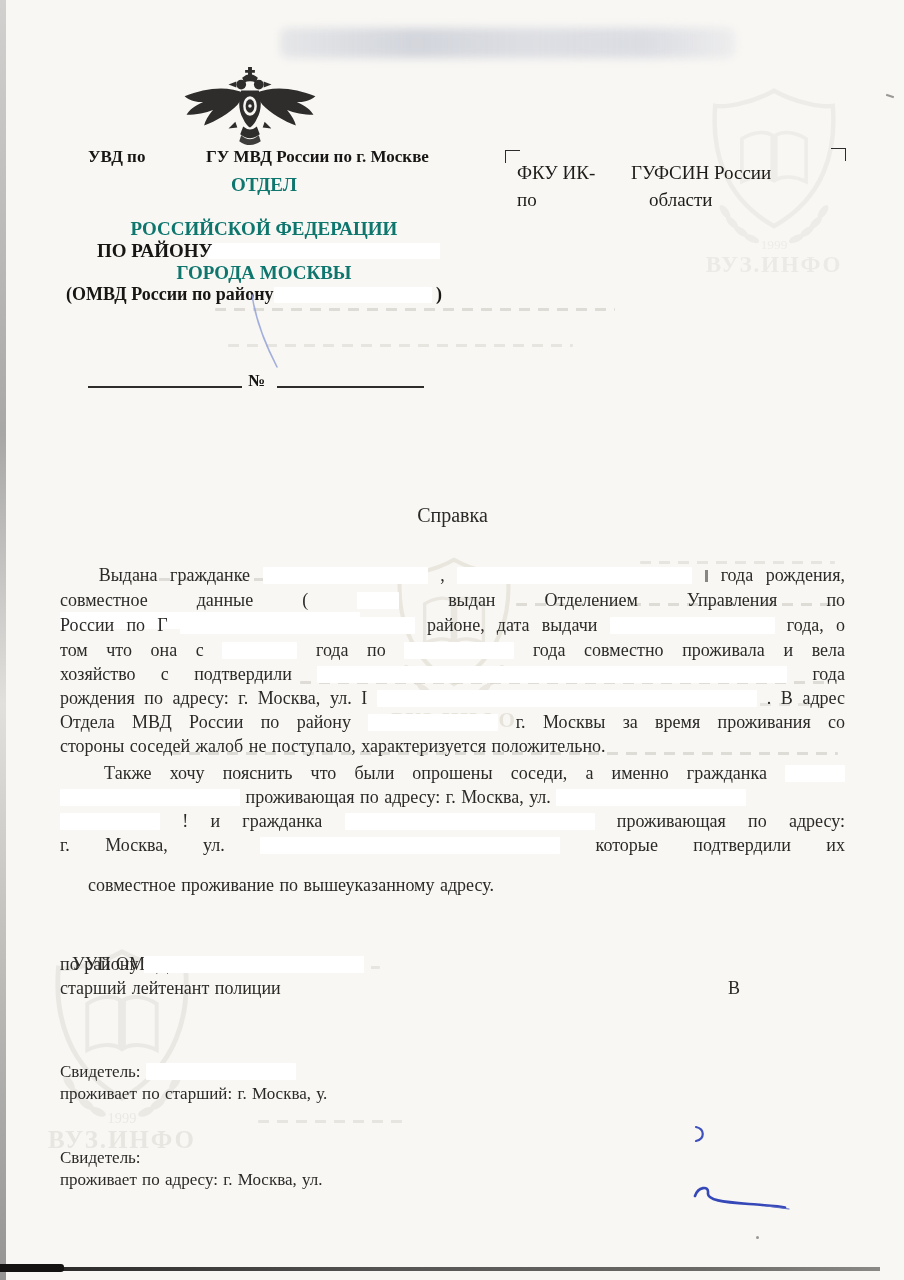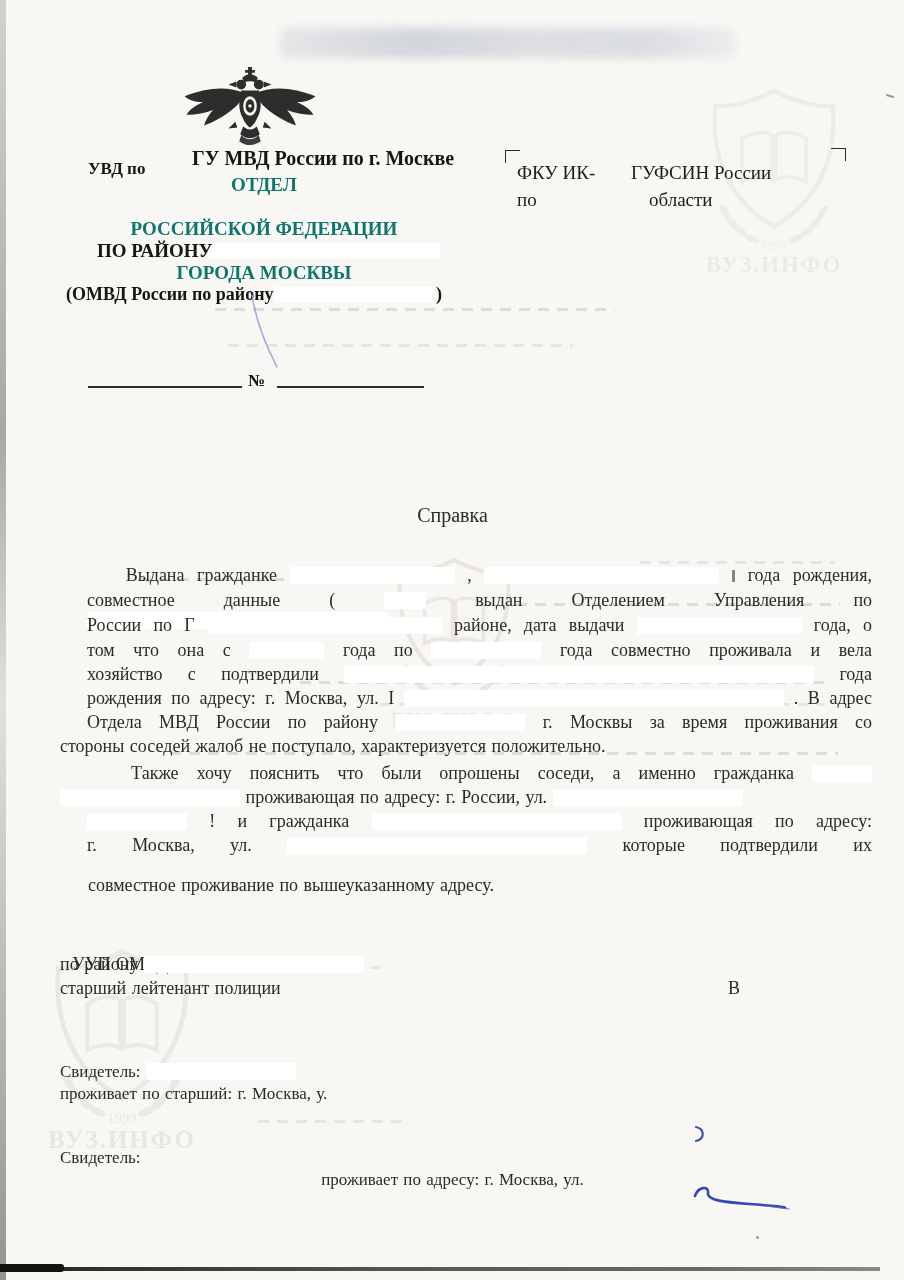--- a/index.html
+++ b/index.html
@@ -2,21 +2,21 @@
 <html><head>
 <meta charset="utf-8">
 <style>
   html,body{margin:0;padding:0;background:#dcdcda;}
   .page{position:relative;width:904px;height:1280px;margin:0 auto;background:#f8f7f4;overflow:hidden;
         font-family:"Liberation Serif","DejaVu Serif",serif;color:#2b2a28;}
   .abs{position:absolute;}
   
   .bline{position:absolute;left:60px;width:785px;font-size:18px;line-height:20px;
          white-space:nowrap;z-index:3;word-spacing:1px;color:#2b2a28;}
-  .bline.j{white-space:normal;text-align:justify;text-align-last:justify;margin-left:27px;}
+  .bline.j{white-space:normal;text-align:justify;text-align-last:justify;}
   .redact{display:inline-block;height:17px;background:#ffffff;vertical-align:-3px;border-radius:1px;}
   .gap{display:inline-block;height:1px;}
   .tick{display:inline-block;width:3px;height:12px;background:#57554f;opacity:.7;vertical-align:-1px;}
   
   .hdr{position:absolute;font-weight:700;color:#171614;z-index:3;white-space:nowrap;}
   .hc{position:absolute;left:60px;width:408px;text-align:center;font-weight:700;color:#0f766e;z-index:3;}
   .rblk{position:absolute;font-size:19px;color:#1d1c1a;z-index:3;white-space:nowrap;}
   .corner{position:absolute;width:14px;height:12px;z-index:3;}
   .rule{position:absolute;height:2px;background:#2e2d2b;z-index:3;}
   .whitebox{position:absolute;background:#fff;z-index:2;border-radius:1px;}
@@ -108,22 +108,22 @@
       <path d="M60 57 l-7 7 9 -1 z"></path>
         <path d="M90 57 l7 7 -9 -1 z"></path>
       <path d="M68 62 q7 6 14 0 l3 8 q-10 8 -20 0 z"></path>
       <path d="M66 71 q9 8 18 0 l2 6 q-11 8 -22 0 z" opacity=".92"></path>
     </g>
     <ellipse cx="75" cy="41" rx="7" ry="10" fill="#f6f5f2"></ellipse>
     <ellipse cx="75" cy="41" rx="4.5" ry="7" fill="#2f2d2b"></ellipse>
     <circle cx="75" cy="41" r="1.8" fill="#f6f5f2"></circle>
   </svg>
 
-  <div class="hdr" style="left:88px;top:147px;font-size:17px;margin-top:12px;">УВД по</div>
-  <div class="hdr" style="left:192px;top:147px;font-size:20px;">ГУ МВД России по г. Москве</div>
+  <div class="hdr" style="left:88px;top:147px;font-size:17px;">УВД по</div>
+  <div class="hdr" style="left:206px;top:147px;font-size:17px;">ГУ МВД России по г. Москве</div>
   <div class="hc" style="top:174px;font-size:19px;">ОТДЕЛ</div>
   <div class="hc" style="top:218px;font-size:19px;">РОССИЙСКОЙ ФЕДЕРАЦИИ</div>
   <div class="hdr" style="left:97px;top:240px;font-size:19px;">ПО РАЙОНУ</div>
   <div class="whitebox" style="left:208px;top:243px;width:232px;height:16px;"></div>
   <div class="hc" style="top:262px;font-size:19px;">ГОРОДА МОСКВЫ</div>
   <div class="hdr" style="left:66px;top:284px;font-size:18px;">(ОМВД России по району</div>
   <div class="whitebox" style="left:274px;top:287px;width:158px;height:16px;"></div>
   <div class="hdr" style="left:436px;top:284px;font-size:18px;">)</div>
 
   <div class="rule" style="left:88px;top:386px;width:154px;"></div>
@@ -142,32 +142,32 @@
   <div id="lines-host">
       <div class="bline j" style="top: 565px;"><span class="gap" style="width: 26px;"></span> <span>Выдана гражданке</span> <span class="redact" style="width: 165px;"></span> <span>,</span> <span class="redact" style="width: 235px;"></span> <span class="tick"></span> <span>года рождения,</span> </div>
       <div class="bline j" style="top: 590px;"><span>совместное данные (</span> <span class="redact" style="width: 42px;"></span> <span>выдан Отделением Управления по</span> <span class="redact" style="width: 300px;"></span> </div>
       <div class="bline j" style="top: 615px;"><span>России по Г</span> <span class="redact" style="width: 235px;"></span> <span>районе, дата выдачи</span> <span class="redact" style="width: 165px;"></span> <span>года, о</span> </div>
       <div class="bline j" style="top: 640px;"><span>том что она с</span> <span class="redact" style="width: 75px;"></span> <span>года по</span> <span class="redact" style="width: 110px;"></span> <span>года совместно проживала и вела</span> </div>
       <div class="bline j" style="top: 664px;"><span>хозяйство с подтвердили</span> <span class="redact" style="width: 470px;"></span> <span>года</span> </div>
       <div class="bline j" style="top: 688px;"><span>рождения по адресу: г. Москва, ул. І</span> <span class="redact" style="width: 380px;"></span> <span>. В адрес</span> </div>
       <div class="bline j" style="top: 712px;"><span>Отдела МВД России по району</span> <span class="redact" style="width: 130px;"></span> <span>г. Москвы за время проживания со</span> </div>
       <div class="bline" style="top: 736px;"><span>стороны соседей жалоб не поступало, характеризуется положительно.</span> </div>
       <div class="bline j" style="top: 763px;"><span class="gap" style="width: 26px;"></span> <span>Также хочу пояснить что были опрошены соседи, а именно гражданка</span> <span class="redact" style="width: 60px;"></span> </div>
-      <div class="bline" style="top: 787px;"><span class="redact" style="width: 180px;"></span> <span>проживающая по адресу: г. России, ул.</span> <span class="redact" style="width: 190px;"></span> </div>
+      <div class="bline" style="top: 787px;"><span class="redact" style="width: 180px;"></span> <span>проживающая по адресу: г. Москва, ул.</span> <span class="redact" style="width: 190px;"></span> </div>
       <div class="bline j" style="top: 811px;"><span class="redact" style="width: 100px;"></span> <span>! и гражданка</span> <span class="redact" style="width: 250px;"></span> <span>проживающая по адресу:</span> </div>
       <div class="bline j" style="top: 835px;"><span>г. Москва, ул.</span> <span class="redact" style="width: 300px;"></span> <span>которые подтвердили их</span> </div>
       <div class="bline" style="top: 875px; margin-left: 28px;"><span>совместное проживание по вышеуказанному адресу.</span> </div>
       <div class="bline" style="top: 954px; margin-left: 12px;"><span>УУП ОМВД России</span> </div>
       <div class="bline" style="top: 954px;"><span>по району</span> <span class="redact" style="width: 220px;"></span> </div>
       <div class="bline" style="top: 978px;"><span>старший лейтенант полиции</span> </div>
       <div class="bline" style="top: 978px; left: 728px; width: 60px;"><span>В</span> </div>
       <div class="bline" style="top: 1062px; font-size: 17px;"><span>Свидетель:</span> <span class="redact" style="width: 150px;"></span> </div>
       <div class="bline" style="top: 1084px; font-size: 17px;"><span>проживает по старший: г. Москва, у.</span> </div>
       <div class="bline" style="top: 1148px; font-size: 17px;"><span>Свидетель:</span> </div>
-      <div class="bline" style="top: 1170px; font-size: 17px; text-align: center;"><span>проживает по адресу: г. Москва, ул.</span> </div>
+      <div class="bline" style="top: 1170px; font-size: 17px;"><span>проживает по адресу: г. Москва, ул.</span> </div>
     </div>
 
   <svg class="ink" width="904" height="1280" viewBox="0 0 904 1280">
     <path d="M252 295 C 255 316 263 340 277 367" fill="none" stroke="#93a2d8" stroke-width="1.6" opacity=".85" stroke-linecap="round"></path>
     <path d="M696 1127 c 9 2 9 12 0 14" fill="none" stroke="#3d50bd" stroke-width="2.2" stroke-linecap="round"></path>
     <path d="M695 1196 c 3 -9 14 -11 13 -3 c -1 7 14 9 41 11 c 20 1.5 31 2 36 3.5" fill="none" stroke="#3648b8" stroke-width="2.6" stroke-linecap="round"></path>
     <path d="M766 1206 l 23 3" fill="none" stroke="#5a6ac4" stroke-width="1.2" stroke-linecap="round"></path>
   </svg>
 
 </div>

